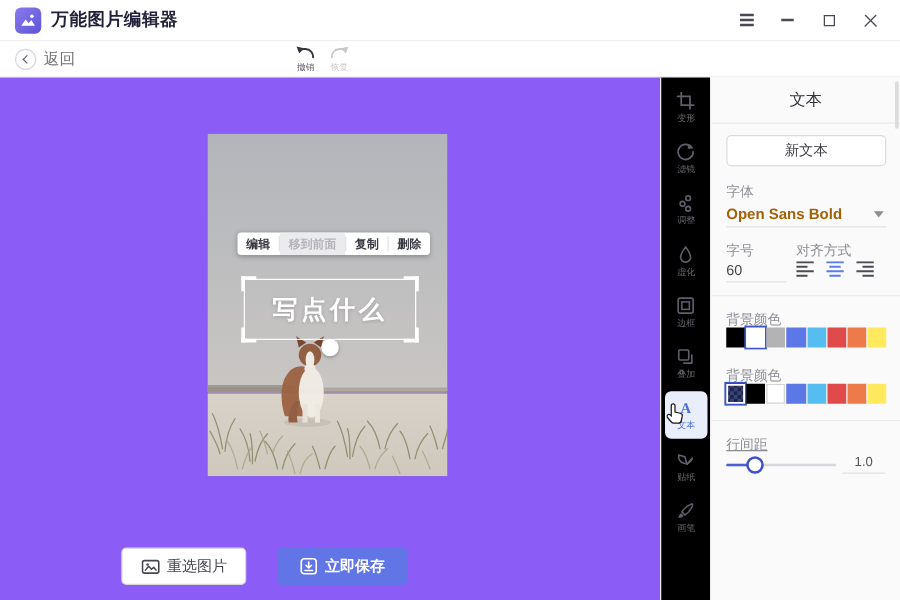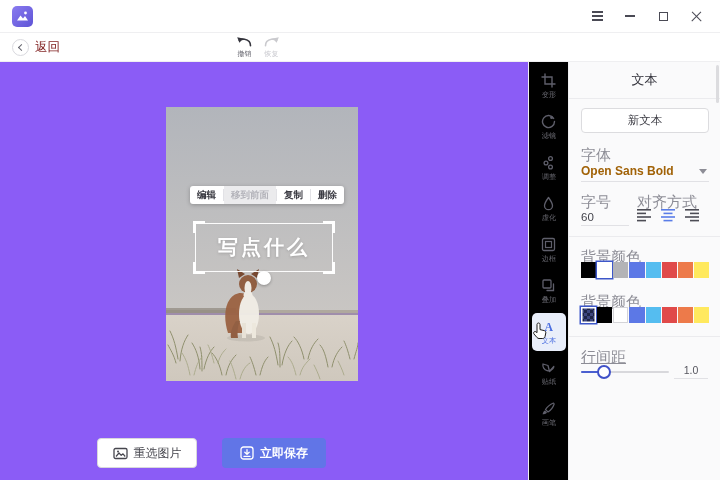--- a/index.html
+++ b/index.html
@@ -20,21 +20,21 @@
   .close-glyph { position:relative; width:11px; height:11px; }
   .close-glyph:before,.close-glyph:after { content:""; position:absolute; left:-1px; top:5px; width:13px; height:1.4px; background:#4a4a55; }
   .close-glyph:before { transform:rotate(45deg); }
   .close-glyph:after { transform:rotate(-45deg); }
 
   
   .toolbar { position:absolute; left:0; top:34px; width:720px; height:28px; background:#fff; border-bottom:1px solid #efeff1; display:flex; align-items:center; padding:0 12px; }
   .back-btn { display:flex; align-items:center; gap:6px; cursor:pointer; }
   .back-circle { width:17px; height:17px; border-radius:50%; border:1px solid #d9d9de; display:flex; align-items:center; justify-content:center; }
   .back-chev { width:5px; height:5px; border-left:1.5px solid #62626c; border-bottom:1.5px solid #62626c; transform:rotate(45deg); margin-left:2px; }
-  .back-label { font-size:12.5px; color:#7f1d1d; }
+  .back-label { font-size:12.5px; color:#737373; }
   .history { position:absolute; left:232px; top:2px; display:flex; gap:3px; }
   .hist-btn { display:flex; flex-direction:column; align-items:center; width:24px; cursor:pointer; }
   .hist-btn span { font-size:7.5px; color:#5a5a64; margin-top:1px; transform:scale(.92); }
   .hist-btn.disabled span { color:#c9c9cf; }
 
   
   .main { position:absolute; left:0; top:62px; width:528px; height:418px; background:#8b5cf6; }
   .photo { position:absolute; left:166px; top:45px; width:192px; height:274px; overflow:visible; cursor:default; }
   .photo svg.art { position:absolute; left:0; top:0; }
 
@@ -66,21 +66,21 @@
   .tool.active { background:#e9eefa; }
   .tool.active span { color:#4a6ee0; }
   .tool .glyphA { font-size:13px; font-weight:bold; color:#4a6ee0; line-height:14px; font-family:"Liberation Serif","DejaVu Serif",serif; }
   .cursor-pointer { position:absolute; left:533px; top:322px; z-index:50; pointer-events:none; }
 
   
   .panel { position:absolute; left:568px; top:62px; width:152px; height:418px; background:#fafafb; border-left:1px solid #efeff1; }
   .panel-header { height:37px; display:flex; align-items:center; justify-content:center; font-size:13px; color:#33333c; border-bottom:1px solid #ebebee; }
   .panel-scroll { position:absolute; right:1px; top:3px; width:3px; height:38px; border-radius:2px; background:#dcdcdf; }
   .new-text-btn { position:absolute; left:12px; top:46px; width:128px; height:25px; background:#fff; border:1px solid #dcdcdf; border-radius:4px; font-size:11.5px; color:#3c3c44; display:flex; align-items:center; justify-content:center; cursor:pointer; }
-  .p-label { position:absolute; font-size:15px; color:#8d8d96; }
+  .p-label { position:absolute; font-size:11px; color:#8d8d96; }
   .font-value { position:absolute; left:12px; top:98px; width:128px; height:22px; border-bottom:1px solid #e1e1e5; display:flex; align-items:center; font-size:12px; font-weight:bold; color:#a16207; cursor:pointer; }
   .chev-down { position:absolute; right:2px; top:9px; width:0; height:0; border-left:4px solid transparent; border-right:4px solid transparent; border-top:5px solid #8d8d96; }
   .size-input { position:absolute; left:12px; top:146px; width:48px; height:18px; border:none; border-bottom:1px solid #e1e1e5; background:transparent; font-size:11.5px; color:#44444c; font-family:inherit; }
   .align-group { position:absolute; left:68px; top:146px; display:flex; gap:9px; }
   .align-btn { width:15px; height:14px; cursor:pointer; display:flex; align-items:center; }
   .p-divider { position:absolute; left:0; width:152px; height:1px; background:#ebebee; }
   .swatch-row { position:absolute; left:12px; width:128px; height:16px; display:flex; gap:1px; }
   .swatch { flex:1; height:16px; cursor:pointer; }
   .swatch.lightb { box-shadow:inset 0 0 0 1px #d4d4d8; }
   .swatch.selected { box-shadow:inset 0 0 0 1.5px #fff, 0 0 0 1.5px #3d57c9; }
@@ -99,20 +99,21 @@
 
 <div class="app">
 
   <div class="titlebar">
     <div class="logo">
       <svg width="15" height="15" viewBox="0 0 15 15">
           <path d="M2 11.5 L5.5 6.5 L8 9.5 L10 7 L13 11.5 Z" fill="#fff"></path>
           <circle cx="10.5" cy="4" r="1.4" fill="#fff"></circle>
         </svg>
     </div>
+    <div class="app-title">万能图片编辑器</div>
     <div class="win-controls">
       <div class="wc-btn">
           <div class="hamburger">
             <i></i>
             <i></i>
             <i></i>
           </div>
         </div>
       <div class="wc-btn">
           <div class="min-glyph"></div>

